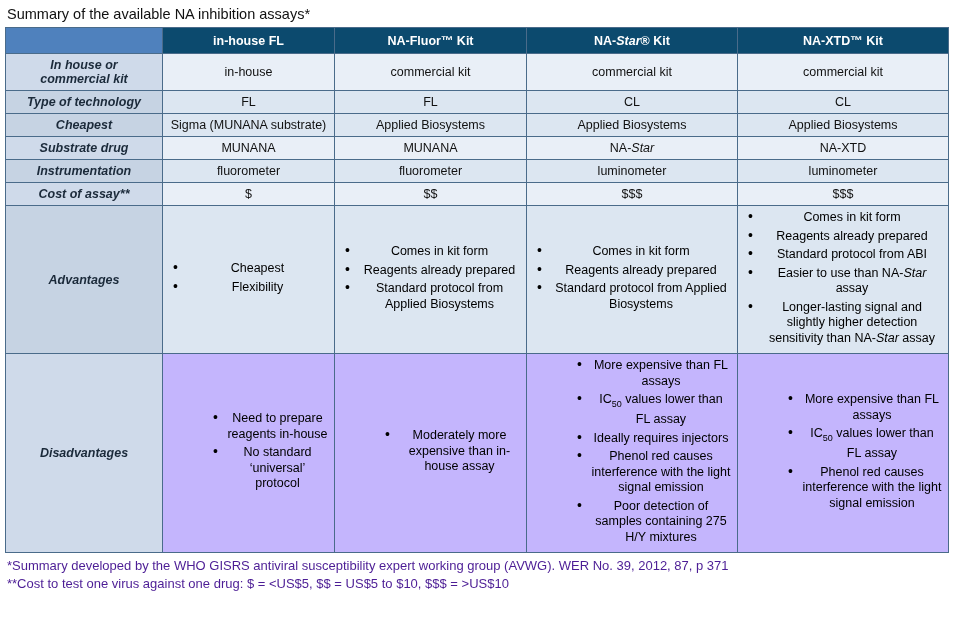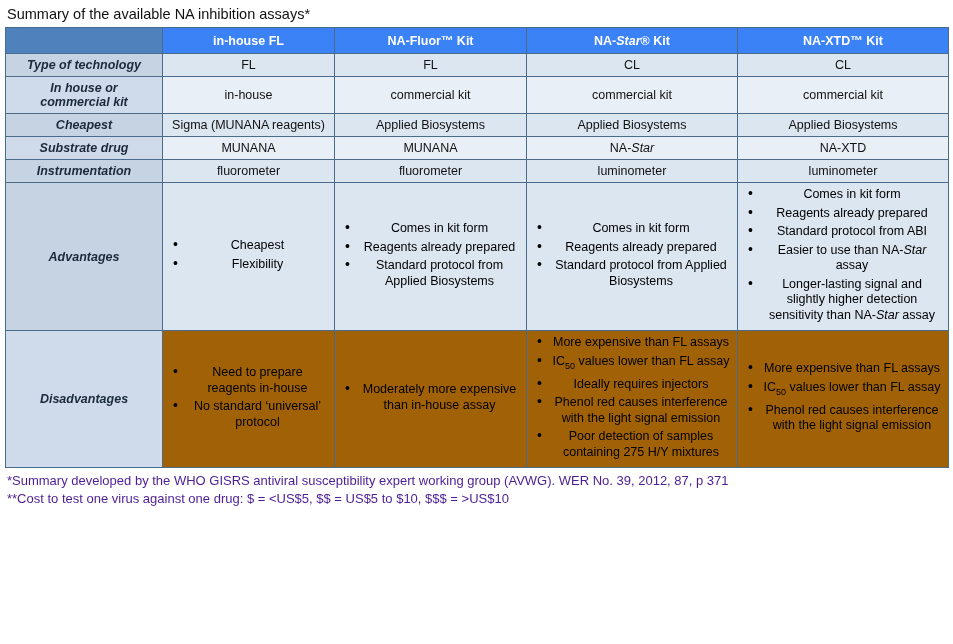--- a/index.html
+++ b/index.html
@@ -39,21 +39,21 @@
     padding: 4px 6px;
     box-sizing: border-box;
   }
   col.c0 { width: 157px; }
   col.c1 { width: 172px; }
   col.c2 { width: 192px; }
   col.c3 { width: 211px; }
   col.c4 { width: 211px; }
 
   thead th {
-    background: #3b82f6;
+    background: #0c4a6e;
     color: #ffffff;
     font-size: 12.5px;
     font-weight: bold;
     text-align: center;
     height: 26px;
     padding: 4px 6px;
   }
   thead th.corner {
     background: #4f81bd;
   }
@@ -78,21 +78,22 @@
     background: #cfdaea;
   }
   td.listcell {
     background: #dce6f1;
     text-align: center;
     font-size: 12.5px;
     vertical-align: top;
     padding: 7px 8px 7px 6px;
   }
   td.listcell.alt {
-    background: #a16207;
+    background: #c4b5fd;
+    padding-left: 46px;
   }
   ul.bullets {
     margin: 0;
     padding: 0 0 0 16px;
     list-style: none;
   }
   ul.bullets li {
     position: relative;
     margin: 0 0 3px 0;
     line-height: 15.5px;
@@ -138,38 +139,38 @@
         <th class="corner"></th>
         <th>in-house FL</th>
         <th>NA-Fluor™ Kit</th>
         <th>NA-<i>Star</i>® Kit</th>
         <th>NA-XTD™ Kit</th>
       </tr>
     </thead>
     <tbody>
 
       <tr>
+        <td class="rowhead alt">In house or<br>commercial kit</td>
+        <td class="cell alt">in-house</td>
+        <td class="cell alt">commercial kit</td>
+        <td class="cell alt">commercial kit</td>
+        <td class="cell alt">commercial kit</td>
+      </tr>
+
+      <tr>
         <td class="rowhead">Type of technology</td>
         <td class="cell">FL</td>
         <td class="cell">FL</td>
         <td class="cell">CL</td>
         <td class="cell">CL</td>
       </tr>
 
       <tr>
-        <td class="rowhead alt">In house or<br>commercial kit</td>
-        <td class="cell alt">in-house</td>
-        <td class="cell alt">commercial kit</td>
-        <td class="cell alt">commercial kit</td>
-        <td class="cell alt">commercial kit</td>
-      </tr>
-
-      <tr>
         <td class="rowhead">Cheapest</td>
-        <td class="cell">Sigma (MUNANA reagents)</td>
+        <td class="cell">Sigma (MUNANA substrate)</td>
         <td class="cell">Applied Biosystems</td>
         <td class="cell">Applied Biosystems</td>
         <td class="cell">Applied Biosystems</td>
       </tr>
 
       <tr>
         <td class="rowhead alt">Substrate drug</td>
         <td class="cell alt">MUNANA</td>
         <td class="cell alt">MUNANA</td>
         <td class="cell alt">NA-<i>Star</i></td>
@@ -177,20 +178,27 @@
       </tr>
 
       <tr>
         <td class="rowhead">Instrumentation</td>
         <td class="cell">fluorometer</td>
         <td class="cell">fluorometer</td>
         <td class="cell">luminometer</td>
         <td class="cell">luminometer</td>
       </tr>
 
+      <tr>
+        <td class="rowhead alt">Cost of assay**</td>
+        <td class="cell alt">$</td>
+        <td class="cell alt">$$</td>
+        <td class="cell alt">$$$</td>
+        <td class="cell alt">$$$</td>
+      </tr>
 
       <tr>
         <td class="rowhead">Advantages</td>
         <td class="listcell">
           <ul class="bullets">
             <li>Cheapest</li>
             <li>Flexibility</li>
           </ul>
         </td>
         <td class="listcell">

